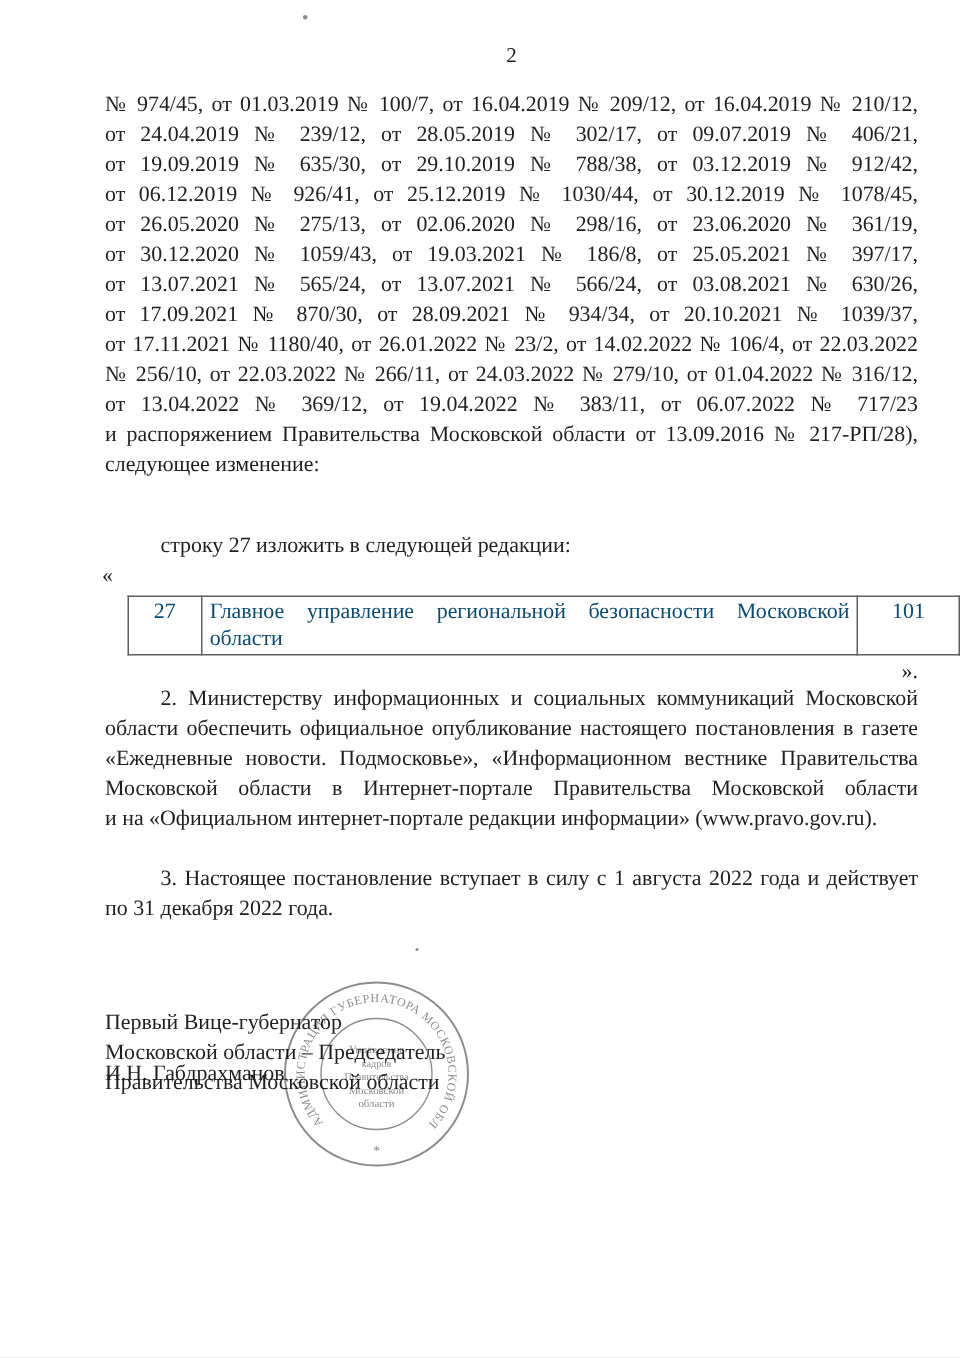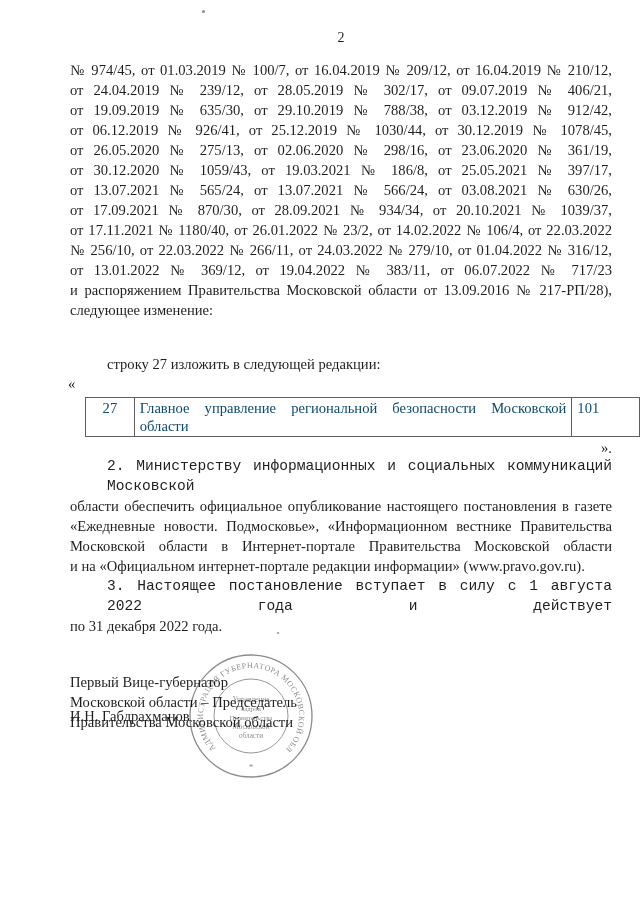--- a/index.html
+++ b/index.html
@@ -4,32 +4,32 @@
 <style>
   html,body{margin:0;padding:0;background:#e8e8e8;}
   .page{
     position:relative;width:640px;height:905px;margin:0 auto;background:#ffffff;
     font-family:"Liberation Serif","DejaVu Serif",serif;color:#1f1f1f;overflow:hidden;
   }
   .pagenum{position:absolute;left:70px;width:542px;top:30px;text-align:center;font-size:14px;}
   .textblock{position:absolute;left:70px;width:542px;font-size:14.6px;line-height:20px;}
   .line{text-align:justify;text-align-last:justify;white-space:normal;}
   .line.plain{text-align:right;text-align-last:left;}
-  .line.indent{padding-left:37px;box-sizing:border-box;font-family:Liberation Mono, monospace;}
+  .line.indent{padding-left:37px;box-sizing:border-box;}
   .amend{position:absolute;left:70px;width:542px;top:354px;font-size:14.6px;line-height:20px;padding-left:37px;box-sizing:border-box;}
   .openq{position:absolute;left:68px;top:376px;font-size:14.6px;}
   .closeq{position:absolute;left:70px;width:542px;top:440px;text-align:right;font-size:14.6px;}
   table.amendtbl{
     position:absolute;left:85px;top:397px;border-collapse:collapse;table-layout:fixed;
     font-size:14.6px;line-height:18px;color:#0c4a6e;
   }
   table.amendtbl td{border:1px solid #5f5f5f;vertical-align:top;padding:1px 5px;}
   td.c-num{width:38px;text-align:center;}
   td.c-txt{width:430px;text-align:justify;}
-  td.c-val{width:57px;text-align:left;font-family:Liberation Serif, serif;}
+  td.c-val{width:57px;text-align:center;font-family:Liberation Serif, serif;}
   .para2{top:456px;}
   .para3{top:576px;}
   .sig{position:absolute;left:70px;top:672px;font-size:14.6px;line-height:20px;}
   .signame{position:absolute;left:70px;width:542px;top:708px;text-align:left;font-size:14.6px;}
   .stamp{position:absolute;left:181px;top:646px;width:140px;height:140px;opacity:.8;mix-blend-mode:multiply;}
   .stamp text{font-family:"Liberation Serif","DejaVu Serif",serif;}
   .speck{position:absolute;width:3px;height:3px;border-radius:50%;background:#8a8a8a;}
   .speck.s1{left:202px;top:10px;}
   .speck.s2{left:277px;top:632px;width:2px;height:2px;}
 </style>
@@ -47,21 +47,21 @@
     <div class="line">№ 974/45, от 01.03.2019 № 100/7, от 16.04.2019 № 209/12, от 16.04.2019 № 210/12,</div>
     <div class="line">от 24.04.2019 № 239/12, от 28.05.2019 № 302/17, от 09.07.2019 № 406/21,</div>
     <div class="line">от 19.09.2019 № 635/30, от 29.10.2019 № 788/38, от 03.12.2019 № 912/42,</div>
     <div class="line">от 06.12.2019 № 926/41, от 25.12.2019 № 1030/44, от 30.12.2019 № 1078/45,</div>
     <div class="line">от 26.05.2020 № 275/13, от 02.06.2020 № 298/16, от 23.06.2020 № 361/19,</div>
     <div class="line">от 30.12.2020 № 1059/43, от 19.03.2021 № 186/8, от 25.05.2021 № 397/17,</div>
     <div class="line">от 13.07.2021 № 565/24, от 13.07.2021 № 566/24, от 03.08.2021 № 630/26,</div>
     <div class="line">от 17.09.2021 № 870/30, от 28.09.2021 № 934/34, от 20.10.2021 № 1039/37,</div>
     <div class="line">от 17.11.2021 № 1180/40, от 26.01.2022 № 23/2, от 14.02.2022 № 106/4, от 22.03.2022</div>
     <div class="line">№ 256/10, от 22.03.2022 № 266/11, от 24.03.2022 № 279/10, от 01.04.2022 № 316/12,</div>
-    <div class="line">от 13.01.2022 № 369/12, от 19.04.2022 № 383/11, от 06.07.2022 № 717/23</div>
+    <div class="line">от 13.04.2022 № 369/12, от 19.04.2022 № 383/11, от 06.07.2022 № 717/23</div>
     <div class="line">и распоряжением Правительства Московской области от 13.09.2016 № 217-РП/28),</div>
     <div class="line plain">следующее изменение:</div>
   </div>
 
   <div class="amend">строку 27 изложить в следующей редакции:</div>
 
   <div class="openq">«</div>
 
   <table class="amendtbl">
     <tbody>

